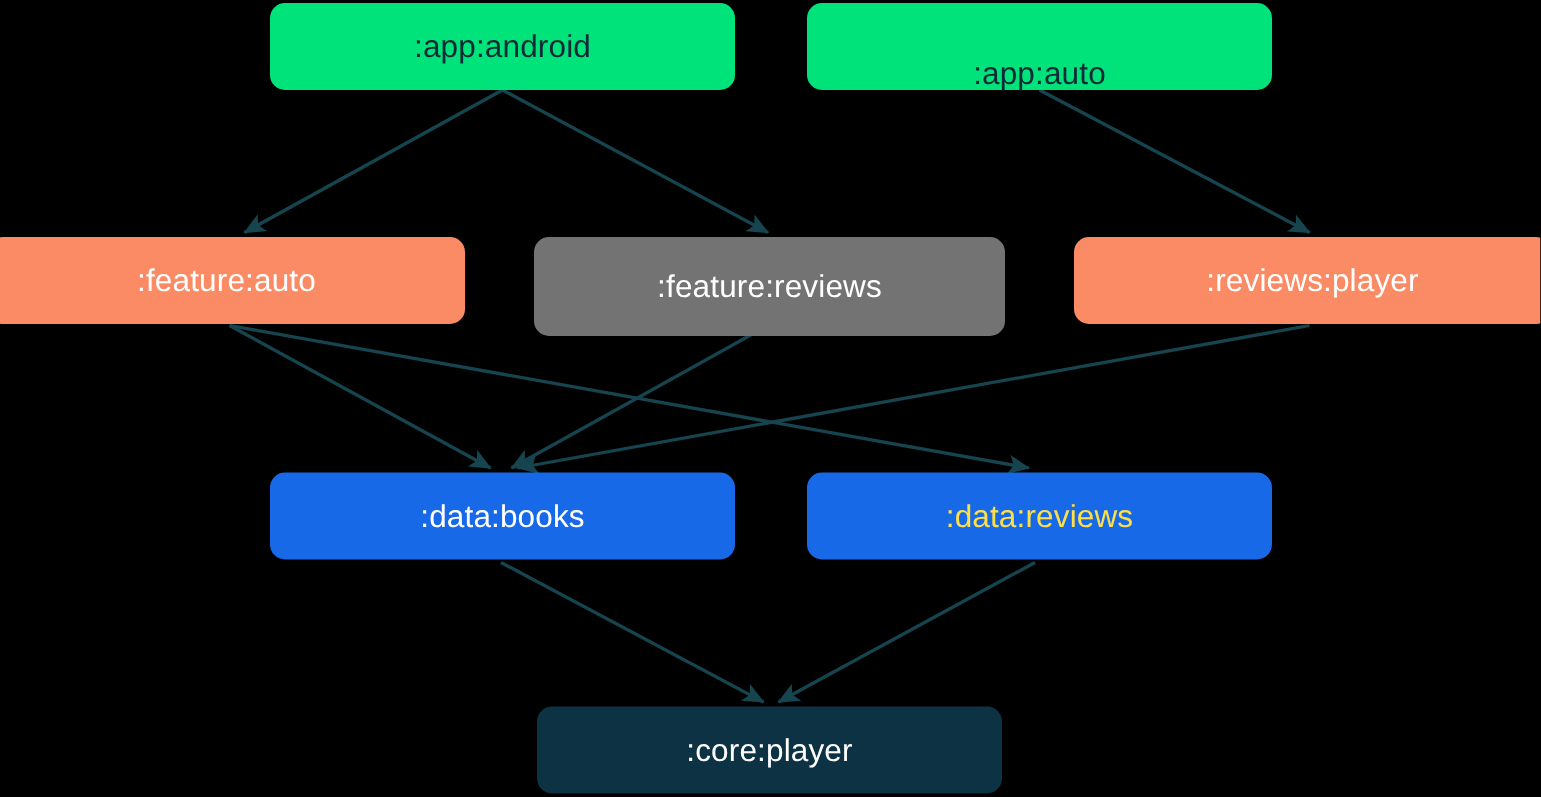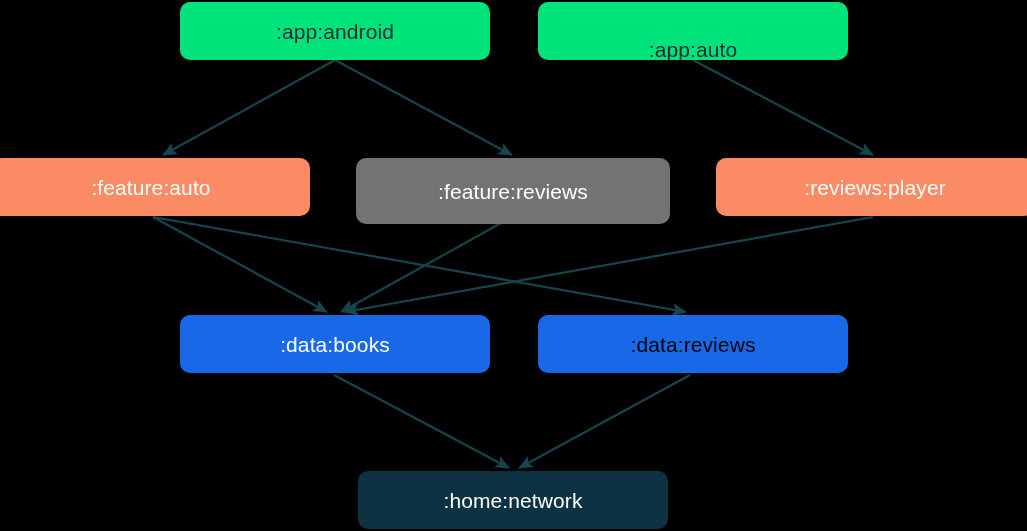--- a/index.html
+++ b/index.html
@@ -76,21 +76,21 @@
       </div>
       <div class="node" style="left: 356px; top: 158px; width: 314px; height: 66px; background: #737373; color: rgb(255, 255, 255);">
         <span class="node-label">:feature:reviews</span>
       </div>
       <div class="node" style="left: 716px; top: 158px; width: 318px; height: 58px; background: rgb(251, 139, 100); color: rgb(255, 255, 255);">
         <span class="node-label">:reviews:player</span>
       </div>
       <div class="node" style="left: 180px; top: 315px; width: 310px; height: 58px; background: rgb(23, 105, 232); color: #ffffff;">
         <span class="node-label">:data:books</span>
       </div>
-      <div class="node" style="left: 538px; top: 315px; width: 310px; height: 58px; background: rgb(23, 105, 232); color: #000000;">
+      <div class="node" style="left: 538px; top: 315px; width: 310px; height: 58px; background: rgb(23, 105, 232); color: #fde047;">
         <span class="node-label">:data:reviews</span>
       </div>
       <div class="node" style="left: 358px; top: 471px; width: 310px; height: 58px; background: rgb(13, 50, 68); color: rgb(255, 255, 255);">
-        <span class="node-label">:home:network</span>
+        <span class="node-label">:core:player</span>
       </div>
     </div>
 
 </div>
 
 </body></html>

